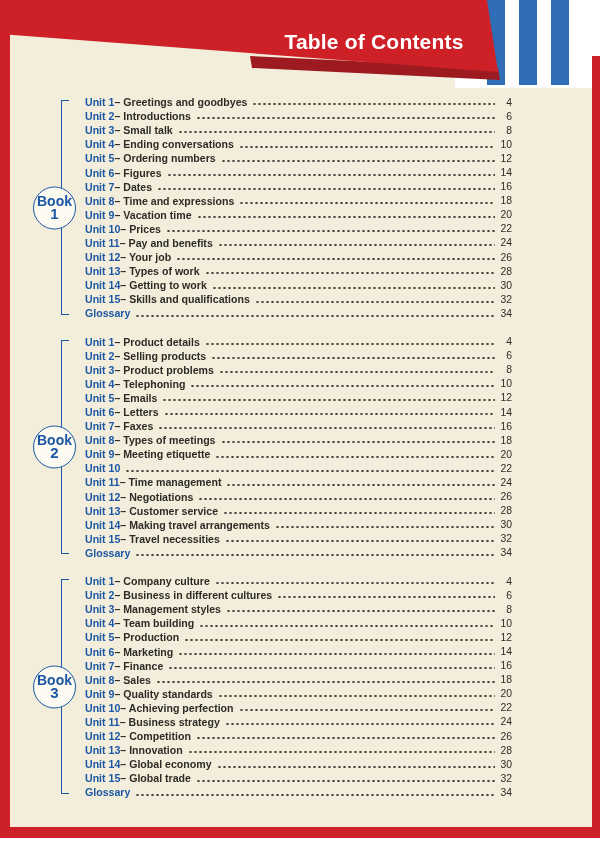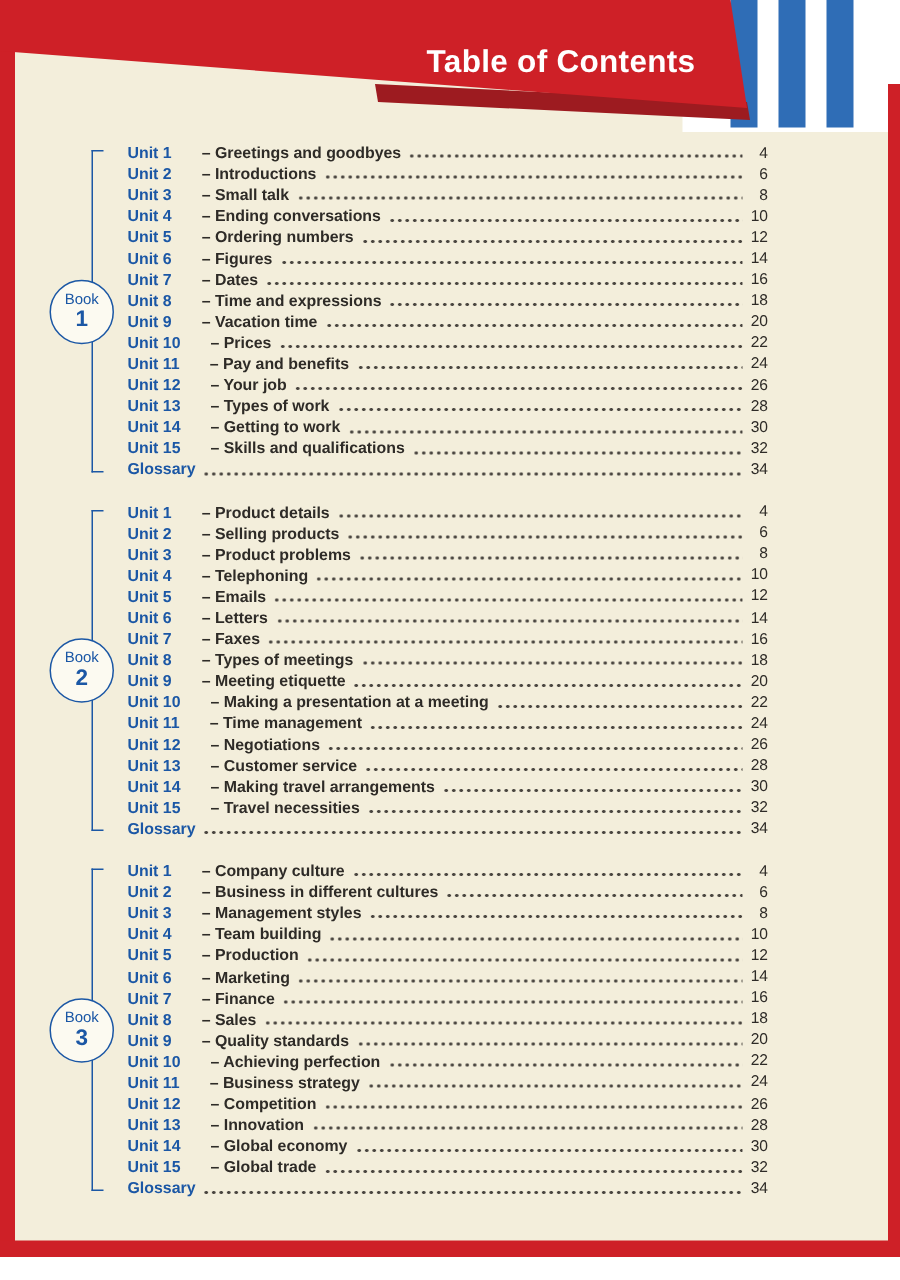--- a/index.html
+++ b/index.html
@@ -47,41 +47,41 @@
   }
   
   .content { position: absolute; left: 0; top: 95px; right: 0; z-index: 2; }
   .book { position: relative; margin-bottom: 14px; }
   .rows { list-style: none; margin: 0 88px 0 85px; padding: 0; }
   .row {
     display: flex; align-items: center; height: 14.1px;
     font-size: 10.6px; font-weight: 700; color: var(--text, #2e2b27);
   }
   .unit { color: var(--blue, #1b57a5); white-space: pre; text-align: right; }
-  .title { margin-left: 20px; white-space: pre; }
+  .title { margin-left: 0; white-space: pre; }
   .dots {
     flex: 1; align-self: stretch; margin: 0 3px 0 5px;
     background-image: radial-gradient(circle, #49453f 1.05px, transparent 1.35px);
     background-size: 5px 2.4px;
     background-repeat: repeat-x;
     background-position: 0 calc(100% - 3.4px);
   }
   .pagenum { min-width: 14px; text-align: right; font-weight: 400; font-size: 10.4px; color: var(--text, #2e2b27); }
   .bracket {
     position: absolute; left: 61px; top: 5px; bottom: 6px; width: 7px;
     border: 1.6px solid var(--blue, #1b57a5); border-right: none;
   }
   .badge {
     position: absolute; left: 33px; top: 50%; transform: translateY(-50%);
     width: 41px; height: 41px; border-radius: 50%;
     border: 1.5px solid var(--blue, #1b57a5); background: #fcfaf1;
     display: flex; flex-direction: column; align-items: center; justify-content: center;
     color: var(--blue, #1b57a5); z-index: 2;
   }
-  .badge-label  { font-size: 10px;  font-weight: 400; line-height: 10px; }
+  .badge-label  { font-size: 14px;  font-weight: 700; line-height: 10px; }
   .badge-number { font-size: 15px; font-weight: 700; line-height: 15px; }
 </style>
 </head>
 <body>
 
 <div class="page">
 
   <div class="header">
     <div class="white-corner"></div>
     <div class="stripe s1"></div>
@@ -280,21 +280,20 @@
 
   <li class="row">
     <span class="unit">Unit 9</span>
     <span class="title">– Meeting etiquette</span>
     <span class="dots"></span>
     <span class="pagenum">20</span>
   </li>
 
   <li class="row">
     <span class="unit">Unit 10</span>
-    <span class="title">– Making a presentation at a meeting</span>
     <span class="dots"></span>
     <span class="pagenum">22</span>
   </li>
 
   <li class="row">
     <span class="unit">Unit 11</span>
     <span class="title">– Time management</span>
     <span class="dots"></span>
     <span class="pagenum">24</span>
   </li>

